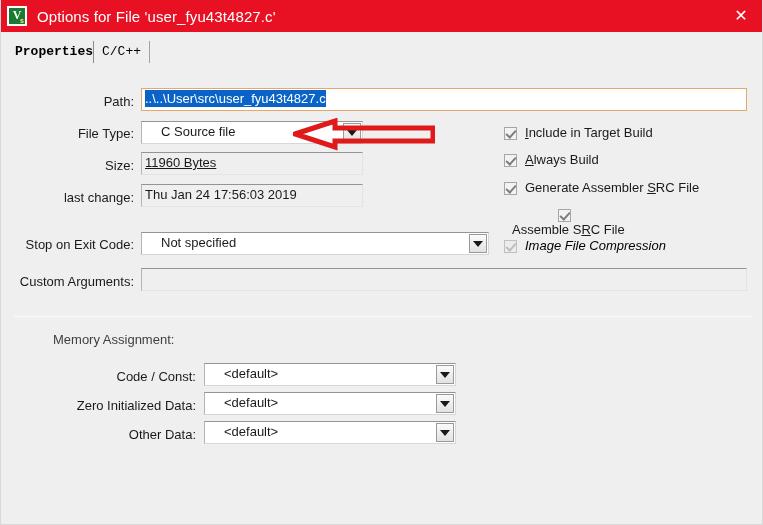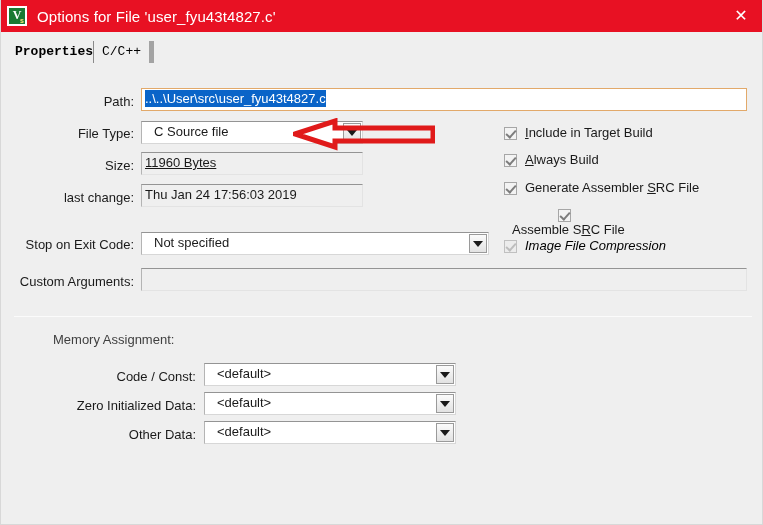--- a/index.html
+++ b/index.html
@@ -85,21 +85,21 @@
   .tab {
     position: absolute;
     top: 9px;
     height: 22px;
     padding: 0 8px;
     font-family: "Liberation Mono", monospace;
     font-size: 13px;
     color: #000000;
     line-height: 21px;
     white-space: nowrap;
-    border-right: 5px solid #a3a3a3;
+    border-right: 1px solid #a3a3a3;
     cursor: pointer;
   }
   .tab.active {
     left: 6px;
     font-weight: bold;
     background: #efefef;
   }
   .tab.inactive {
     left: 93px;
     background: #efefef;
@@ -148,21 +148,21 @@
   .combo {
     position: absolute;
     background: #ffffff;
     border-top: 1px solid #949494;
     border-left: 1px solid #b4b4b4;
     border-right: 1px solid #d7d7d7;
     border-bottom: 1px solid #d7d7d7;
     font-size: 13px;
     color: #1a1a1a;
     line-height: 20px;
-    padding-left: 12px;
+    padding-left: 19px;
     white-space: nowrap;
     cursor: pointer;
   }
   .combo .arrowbox {
     position: absolute;
     top: 1px; right: 1px; bottom: 1px;
     width: 18px;
     background: linear-gradient(#fbfbfb, #e2e2e2);
     border: 1px solid #9a9a9a;
     display: flex; align-items: center; justify-content: center;

